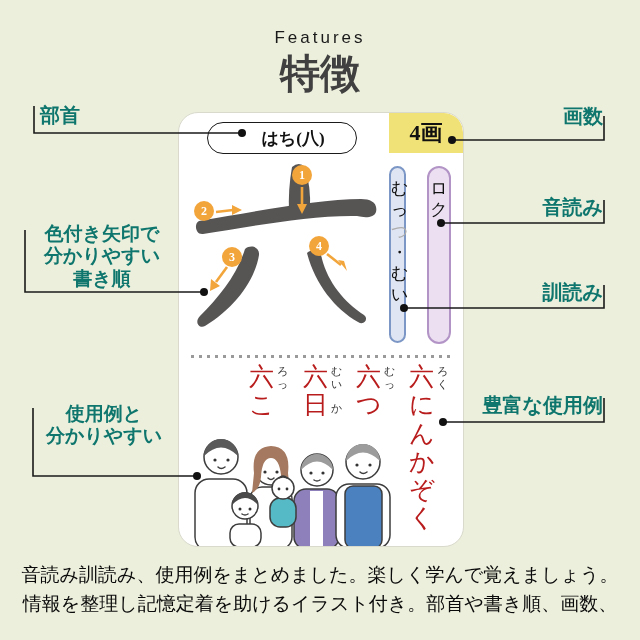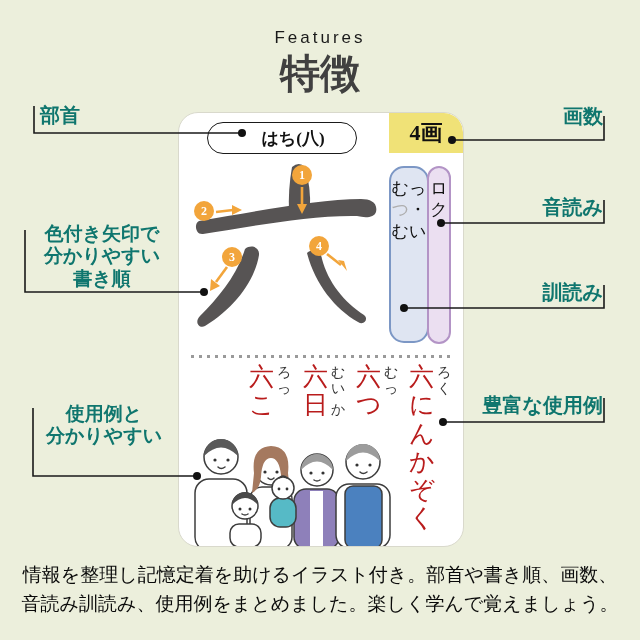--- a/index.html
+++ b/index.html
@@ -22,34 +22,34 @@
     border:1.5px solid #1a1a1a;border-radius:17px;box-sizing:border-box;
     display:flex;align-items:center;justify-content:center;
     font-size:17px;font-weight:600;padding-left:22px;}
   .count-box{position:absolute;right:0;top:0;width:74px;height:40px;
     background:#F0E277;border-top-right-radius:19px;
     display:flex;align-items:center;justify-content:center;
     font-size:22px;font-weight:600;}
 
   .vpill{position:absolute;top:53px;box-sizing:border-box;border-radius:15px;
     padding-top:10px;font-size:17px;font-weight:500;}
-  .vpill-kun{left:210px;width:40px;height:177px;background:#DFE5F2;border:2px solid #7C97C5;}
+  .vpill-kun{left:210px;width:17px;height:177px;background:#DFE5F2;border:2px solid #7C97C5;}
   .vpill-on{left:248px;width:24px;height:178px;background:#EBDFF1;border:2px solid #B394C6;}
   .vtext{width:100%;text-align:center;word-break:break-all;line-break:anywhere;
     line-height:1.25;}
   .muted{color:#ADADAD;}
 
   .kanji-svg{position:absolute;left:10px;top:46px;}
 
   .dotline{position:absolute;left:12px;top:242px;width:260px;height:3px;
     background:repeating-linear-gradient(90deg,#9a9a9a 0 3px,transparent 3px 8px);}
 
   .ucol{position:absolute;top:250px;width:28px;font-size:25px;line-height:1.13;
     word-break:break-all;line-break:anywhere;color:#b91c1c;}
-  .ruby{position:absolute;width:13px;font-size:14px;line-height:1.15;
+  .ruby{position:absolute;width:13px;font-size:11px;line-height:1.15;
     word-break:break-all;line-break:anywhere;text-align:left;color:#333;}
 
   .family-svg{position:absolute;left:8px;top:316px;}
 
   .callout{position:absolute;font-size:20px;font-weight:600;color:#0f766e;z-index:2;
     white-space:nowrap;}
   .callout.block{white-space:normal;text-align:center;font-size:19px;line-height:1.18;margin-left:12px;}
   .overlay{position:absolute;left:0;top:0;z-index:3;pointer-events:none;}
 
   .footer{position:absolute;top:561px;left:0;width:100%;text-align:center;
@@ -205,17 +205,17 @@
       <circle cx="452" cy="140" r="4"></circle>
       <circle cx="441" cy="223" r="4"></circle>
       <circle cx="404" cy="308" r="4"></circle>
       <circle cx="443" cy="422" r="4"></circle>
       <circle cx="204" cy="292" r="4"></circle>
       <circle cx="197" cy="476" r="4"></circle>
     </g>
   </svg>
 
   <div class="footer">
+    <div>音読み訓読み、使用例をまとめました。楽しく学んで覚えましょう。</div>
     <div>情報を整理し記憶定着を助けるイラスト付き。部首や書き順、画数、</div>
-    <div>音読み訓読み、使用例をまとめました。楽しく学んで覚えましょう。</div>
   </div>
 
 </div>
 
 </body></html>

